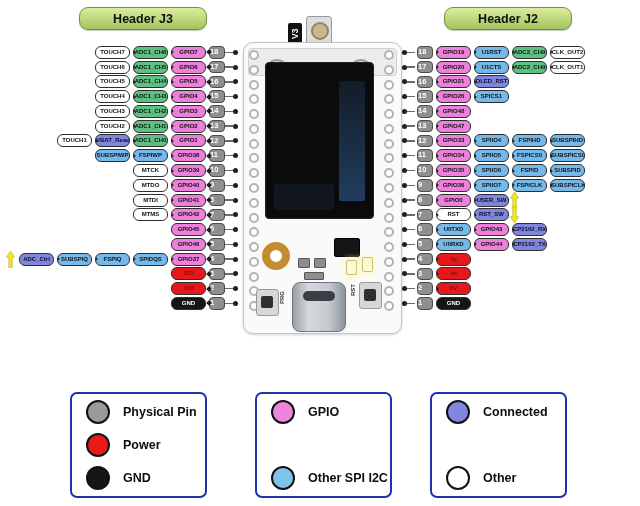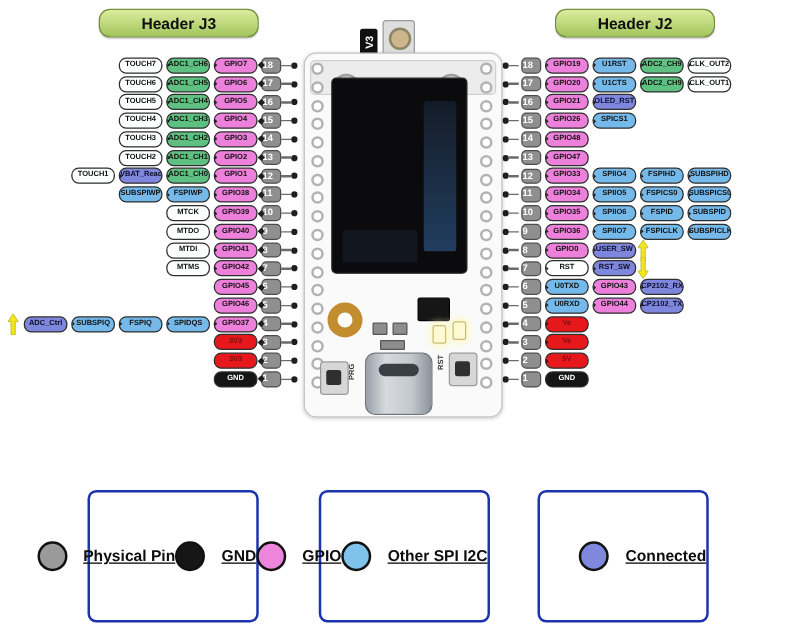--- a/index.html
+++ b/index.html
@@ -82,22 +82,22 @@
        background:#3a3f46;}
   .btn{position:absolute;width:21px;height:25px;background:#d7d7d7;border:1px solid #9a9a9a;border-radius:3px;}
   .btn::after{content:"";position:absolute;left:4px;top:6px;width:12px;height:12px;background:#2f2f2f;border-radius:2px;}
   .btn-label{position:absolute;font-size:6px;font-weight:bold;color:#333;writing-mode:vertical-rl;
        transform:rotate(180deg);}
   #prg-btn{left:16px;top:275px;} #prg-label{left:39px;top:277px;}
   #rst-btn{left:119px;top:268px;} #rst-label{left:110px;top:270px;}
 
   
   .lbox{position:absolute;top:392px;width:137px;height:106px;background:#fff;border:2.5px solid var(--legendBorder);
-        border-radius:7px;box-sizing:border-box;display:flex;flex-direction:row;justify-content:flex-end;
-        padding:6px 0 6px 14px;text-decoration:underline;}
+        border-radius:7px;box-sizing:border-box;display:flex;flex-direction:column;justify-content:space-between;
+        padding:6px 0 6px 14px;}
   #lbox-1{left:70px;} #lbox-2{left:255px;} #lbox-3{left:430px;}
   .li{display:flex;align-items:center;gap:13px;}
   .li .circ{width:24px;height:24px;border-radius:50%;border:2px solid #111;box-sizing:border-box;flex:0 0 auto;}
   .li .lbl{font-size:12.5px;font-weight:bold;color:#0d0d0d;white-space:nowrap;}
   .circ.pin-c{background:#9a9a9a;} .circ.power-c{background:#e81a1c;} .circ.gnd-c{background:#161616;}
   .circ.gpio-c{background:#ee85dd;} .circ.adc-c{background:#7fd49a;} .circ.serial-c{background:#7fc3ea;}
   .circ.conn-c{background:#8088dd;} .circ.other-c{background:#ffffff;}
   .li .arrpair{display:flex;gap:2px;flex:0 0 auto;}
 </style>
 </head>
@@ -538,34 +538,42 @@
     <div class="btn" id="rst-btn"></div>
     <div class="btn-label" id="rst-label">RST</div>
   </div>
 
   <div class="lbox" id="lbox-1">
       <div class="li">
         <span class="circ pin-c"></span>
         <span class="lbl">Physical Pin</span>
       </div>
       <div class="li">
+        <span class="circ power-c"></span>
+        <span class="lbl">Power</span>
+      </div>
+      <div class="li">
         <span class="circ gnd-c"></span>
         <span class="lbl">GND</span>
       </div>
     </div>
   <div class="lbox" id="lbox-2">
       <div class="li">
         <span class="circ gpio-c"></span>
         <span class="lbl">GPIO</span>
       </div>
       <div class="li">
         <span class="circ serial-c"></span>
         <span class="lbl">Other SPI I2C</span>
       </div>
     </div>
   <div class="lbox" id="lbox-3">
       <div class="li">
         <span class="circ conn-c"></span>
         <span class="lbl">Connected</span>
       </div>
+      <div class="li">
+        <span class="circ other-c"></span>
+        <span class="lbl">Other</span>
+      </div>
     </div>
 
 </div>
 
 </body></html>

